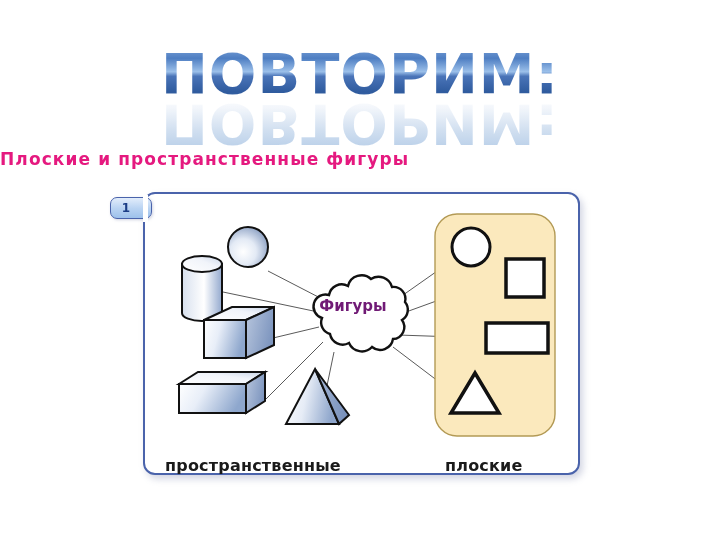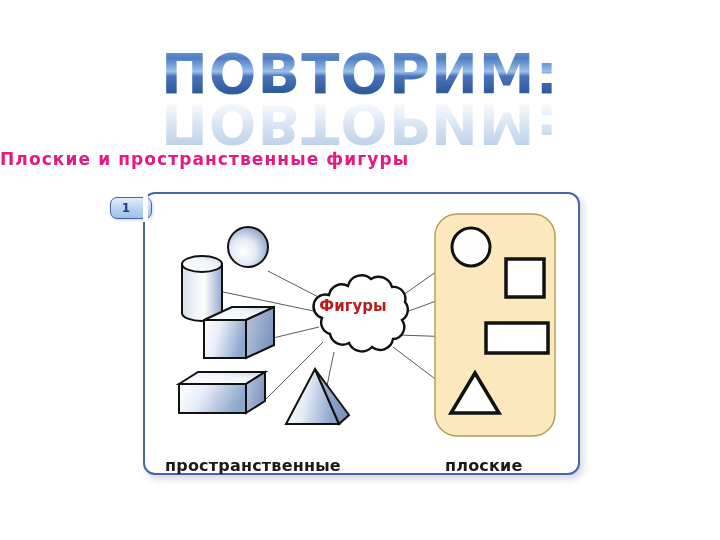--- a/index.html
+++ b/index.html
@@ -151,21 +151,21 @@
 
   #cloud-label {
     position: absolute;
     left: 305px;
     top: 297px;
     width: 96px;
     text-align: center;
     font-family: "DejaVu Sans", sans-serif;
     font-weight: bold;
     font-size: 15px;
-    color: #b91c1c;
+    color: #701a75;
     z-index: 3;
   }
 </style>
 </head>
 <body>
 
 <div id="slide-title-wrap">
   <div id="slide-title">ПОВТОРИМ:</div>
   <div id="slide-title-reflection" aria-hidden="true">ПОВТОРИМ:</div>
 </div>

